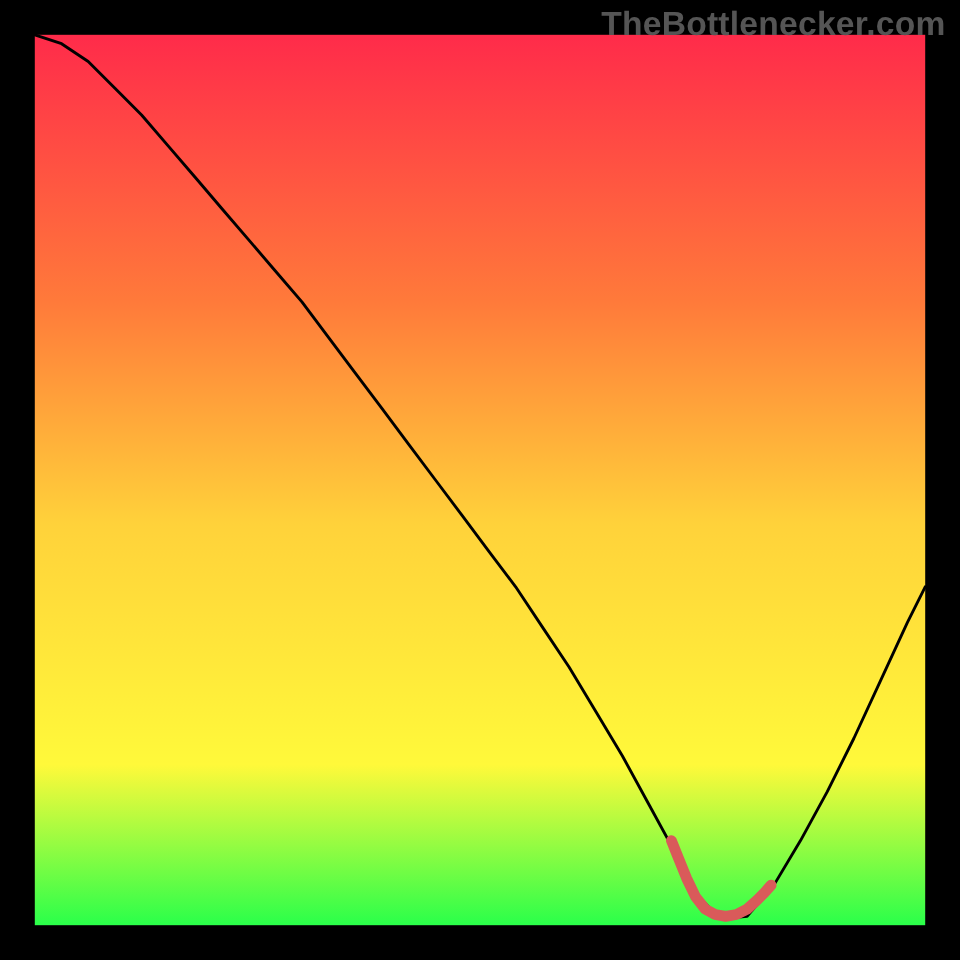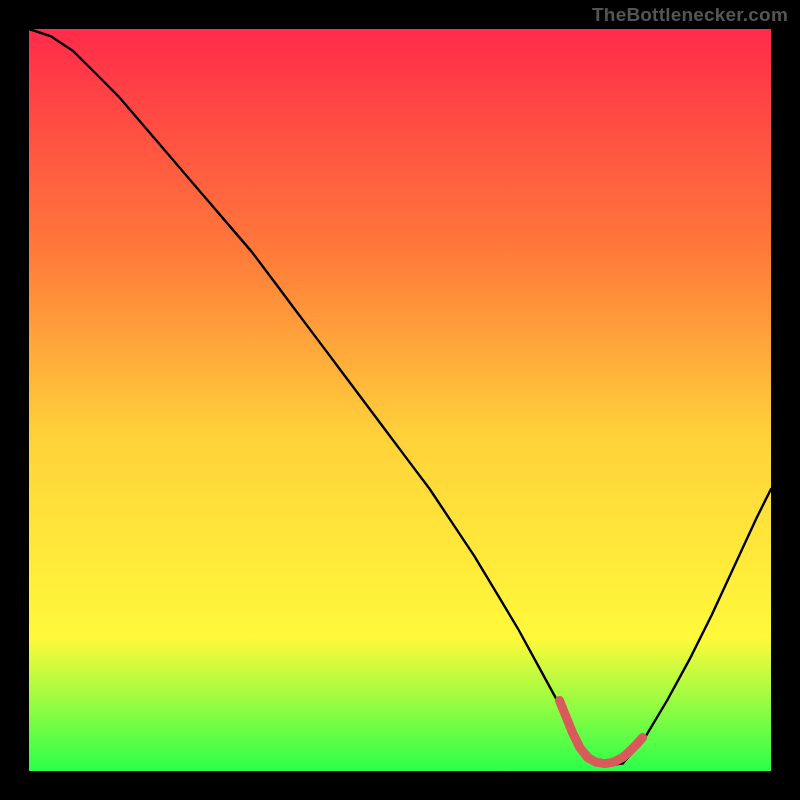--- a/index.html
+++ b/index.html
@@ -15,21 +15,21 @@
     position: relative;
     width: 800px;
     height: 800px;
     background: #000;
   }
   .attribution {
     position: absolute;
     top: 4px;
     right: 12px;
     color: #555;
-    font-size: 19px;
+    font-size: 28px;
     font-weight: 600;
     letter-spacing: 0.2px;
     z-index: 50;
   }
   svg.chart {
     position: absolute;
     left: 0;
     top: 0;
     width: 800px;
     height: 800px;

